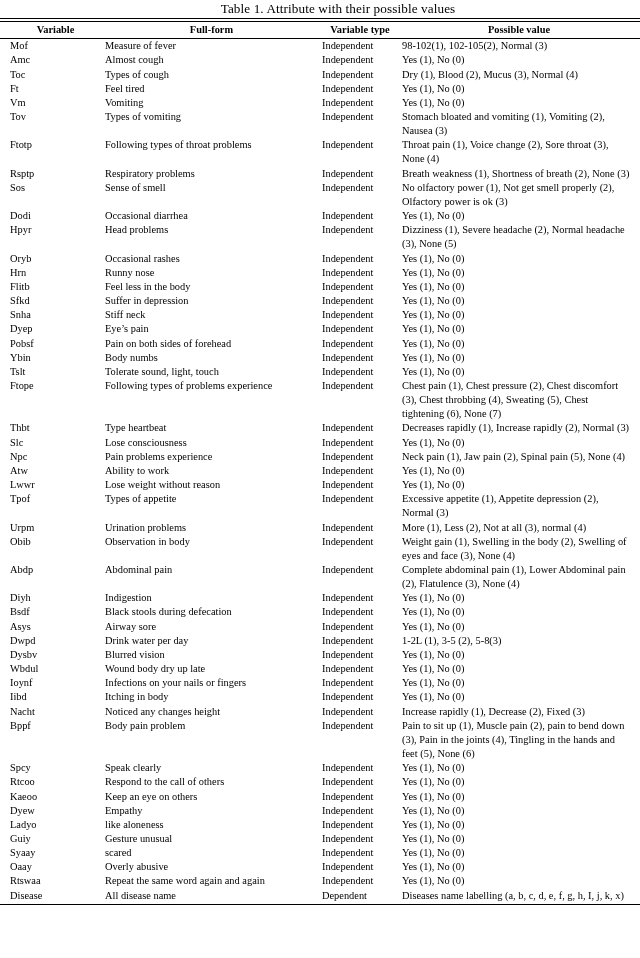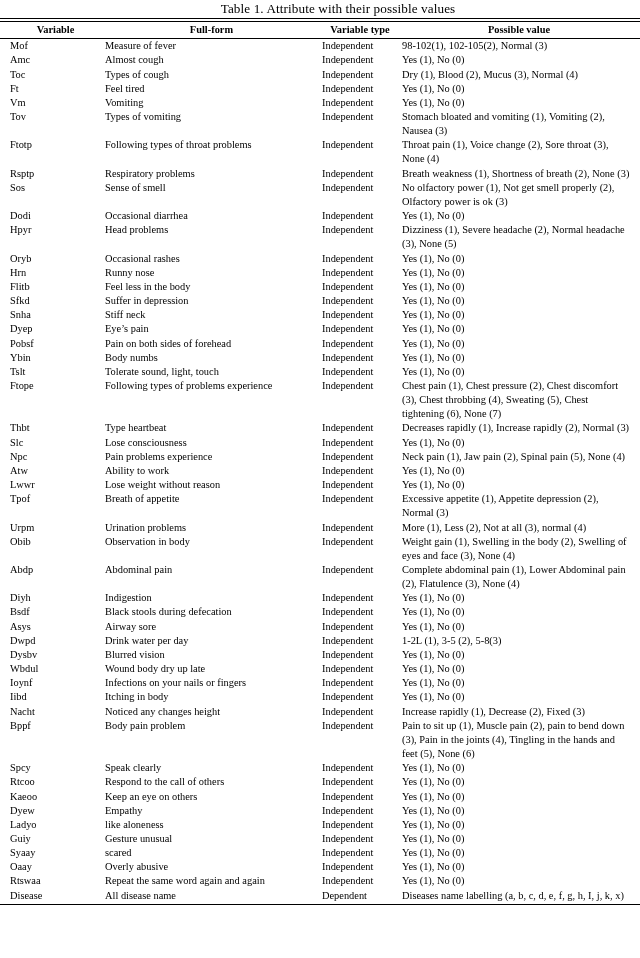--- a/index.html
+++ b/index.html
@@ -251,21 +251,21 @@
           <td class="cell-val">Yes (1), No (0)</td>
         </tr>
         <tr>
           <td class="cell-var pad-l">Lwwr</td>
           <td class="cell-full">Lose weight without reason</td>
           <td class="cell-type">Independent</td>
           <td class="cell-val">Yes (1), No (0)</td>
         </tr>
         <tr>
           <td class="cell-var pad-l">Tpof</td>
-          <td class="cell-full">Breath of appetite</td>
+          <td class="cell-full">Types of appetite</td>
           <td class="cell-type">Independent</td>
           <td class="cell-val">Excessive appetite (1), Appetite depression (2), Normal (3)</td>
         </tr>
         <tr>
           <td class="cell-var pad-l">Urpm</td>
           <td class="cell-full">Urination problems</td>
           <td class="cell-type">Independent</td>
           <td class="cell-val">More (1), Less (2), Not at all (3), normal (4)</td>
         </tr>
         <tr>

